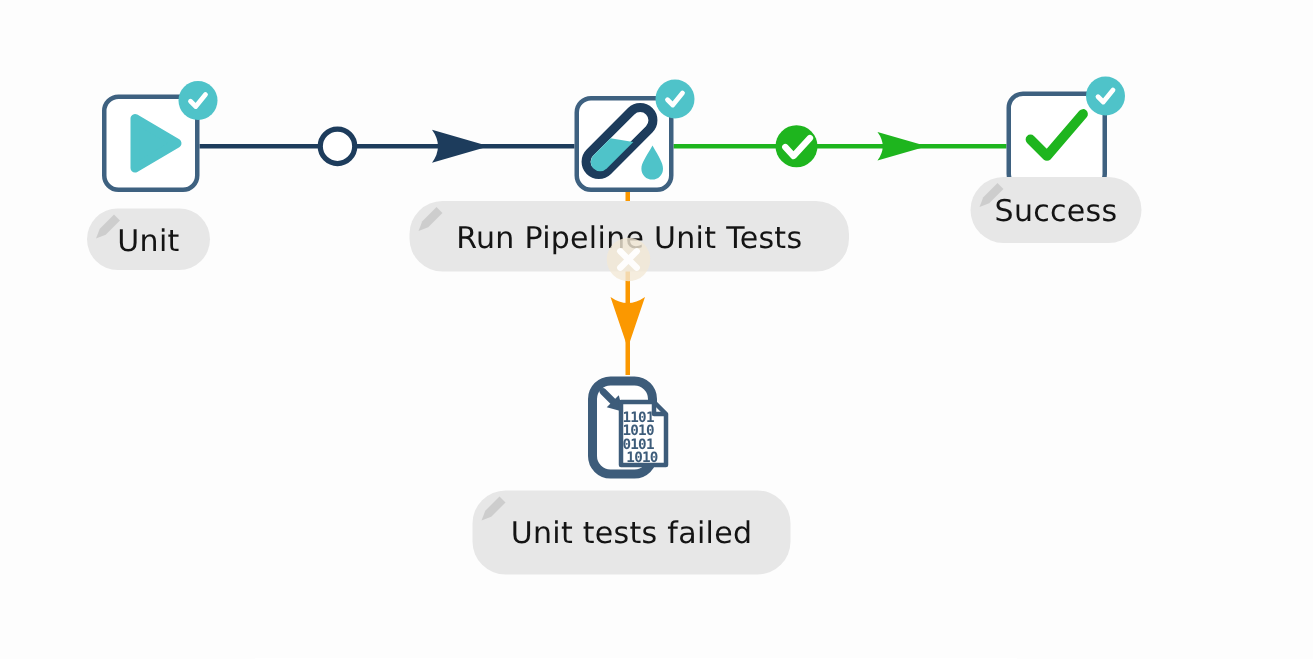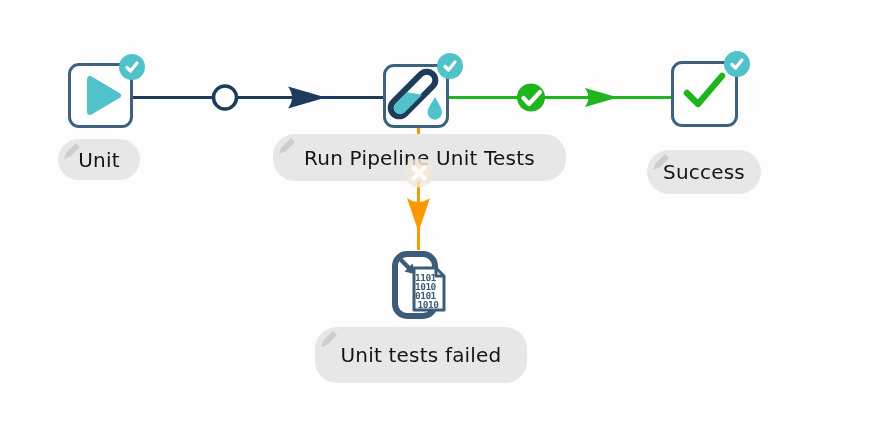--- a/index.html
+++ b/index.html
@@ -108,21 +108,21 @@
     <span>Unit</span>
   </div>
 
   <div class="pill" style="left:273px;top:134px;width:293px;height:47px;">
     <svg class="pencil" width="20" height="20" viewBox="0 0 20 20">
       <path d="M2,18 L4.5,11.5 L14,2 L18,6 L8.5,15.5 Z" fill="#bdbdbd"></path>
     </svg>
     <span>Run Pipeline Unit Tests</span>
   </div>
 
-  <div class="pill" style="left:647px;top:150px;width:114px;height:44px;text-align:right;">
+  <div class="pill" style="left:647px;top:118px;width:114px;height:44px;text-align:right;">
     <svg class="pencil" width="20" height="20" viewBox="0 0 20 20">
       <path d="M2,18 L4.5,11.5 L14,2 L18,6 L8.5,15.5 Z" fill="#bdbdbd"></path>
     </svg>
     <span>Success</span>
   </div>
 
   <div class="pill" style="left:315px;top:327px;width:212px;height:56px;">
     <svg class="pencil" width="20" height="20" viewBox="0 0 20 20">
       <path d="M2,18 L4.5,11.5 L14,2 L18,6 L8.5,15.5 Z" fill="#bdbdbd"></path>
     </svg>

